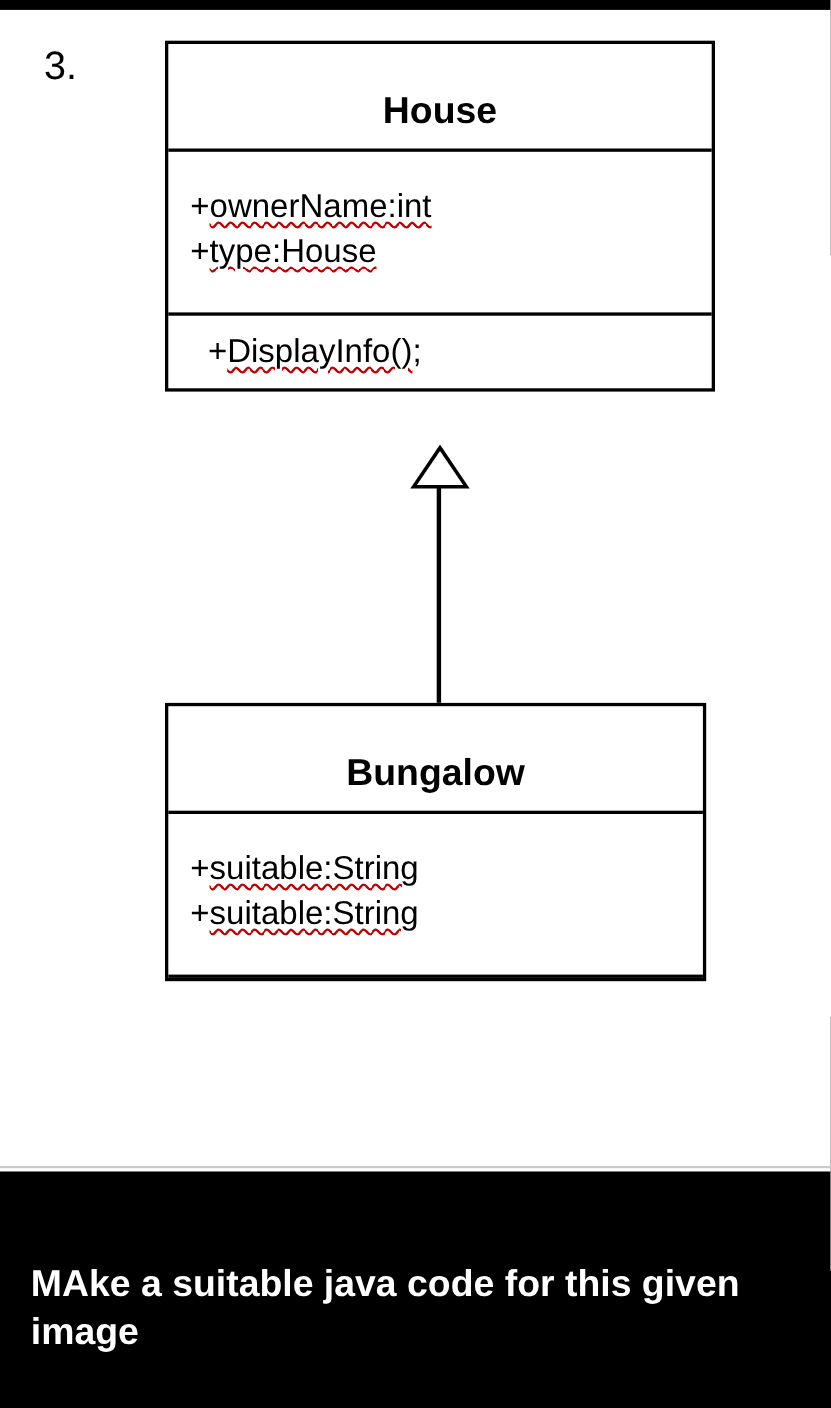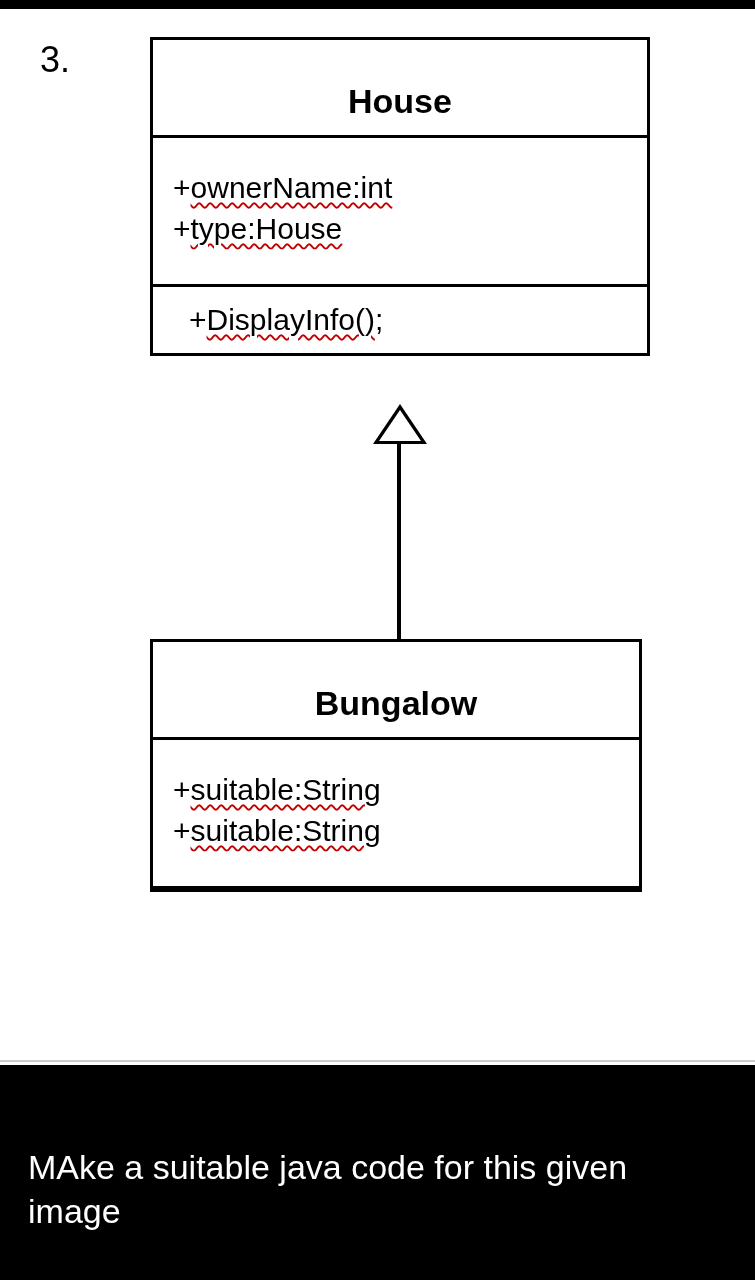--- a/index.html
+++ b/index.html
@@ -114,20 +114,21 @@
       background: #ccc;
     }
     .footer-text {
       position: absolute;
       top: 1145px;
       left: 28px;
       color: #fff;
       font-size: 34px;
       line-height: 1.3;
       width: 690px;
+      font-weight: bold;
     }
   </style>
 </head>
 <body>
 
 <div class="white-area">
 
   <div class="question-number">3.</div>
 
   <div class="uml-class uml-house">

